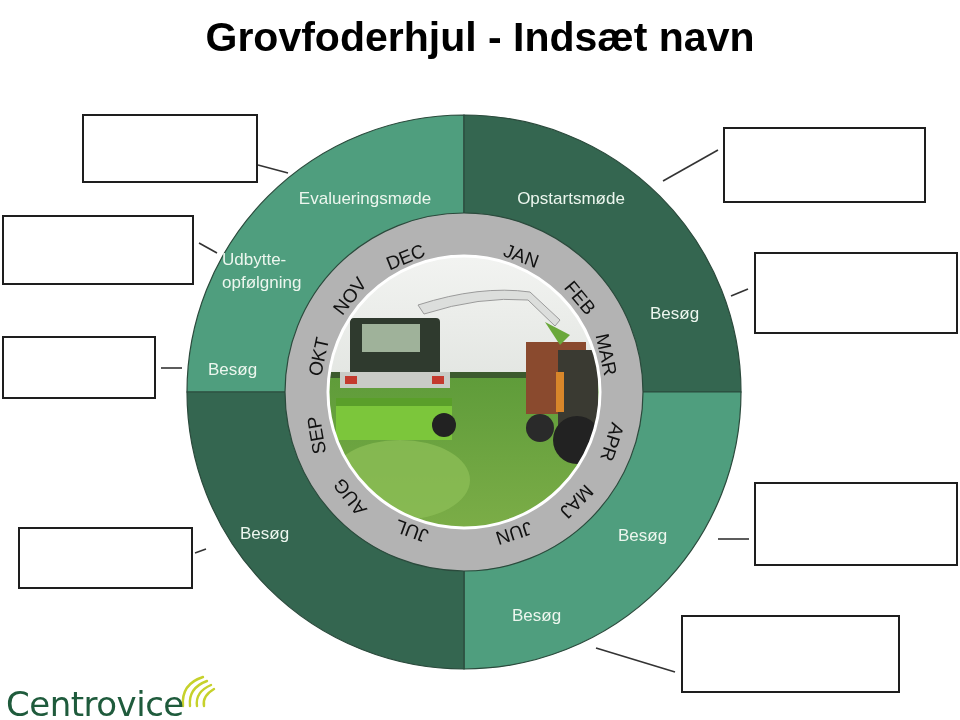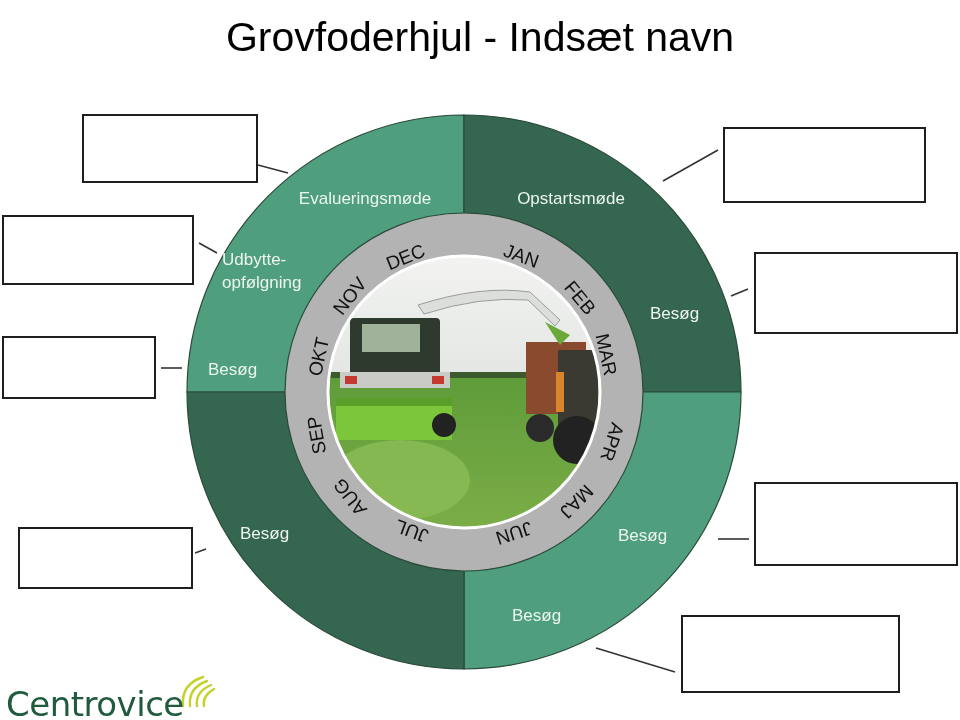--- a/index.html
+++ b/index.html
@@ -3,21 +3,21 @@
 <meta charset="utf-8">
 <style>
   html, body { margin: 0; padding: 0; }
   body {
     width: 960px; height: 720px; position: relative; overflow: hidden;
     background: #ffffff;
     font-family: "Liberation Sans", sans-serif;
   }
   .title {
     position: absolute; left: 0; top: 14px; width: 960px; text-align: center;
-    font-size: 41px; font-weight: normal; color: #000; letter-spacing: 0px;
+    font-size: 41px; font-weight: bold; color: #000; letter-spacing: 0px;
   }
   svg.wheel { position: absolute; left: 0; top: 0; }
   .note-box {
     position: absolute; background: #fff; border: 2px solid #1e1e1e; box-sizing: border-box;
   }
   .logo {
     position: absolute; left: 6px; top: 684px; height: 44px; display: flex; 
   }
   .logo-text {
     font-size: 34px; color: #1f5b3c; font-weight: normal; letter-spacing: -0.5px;

